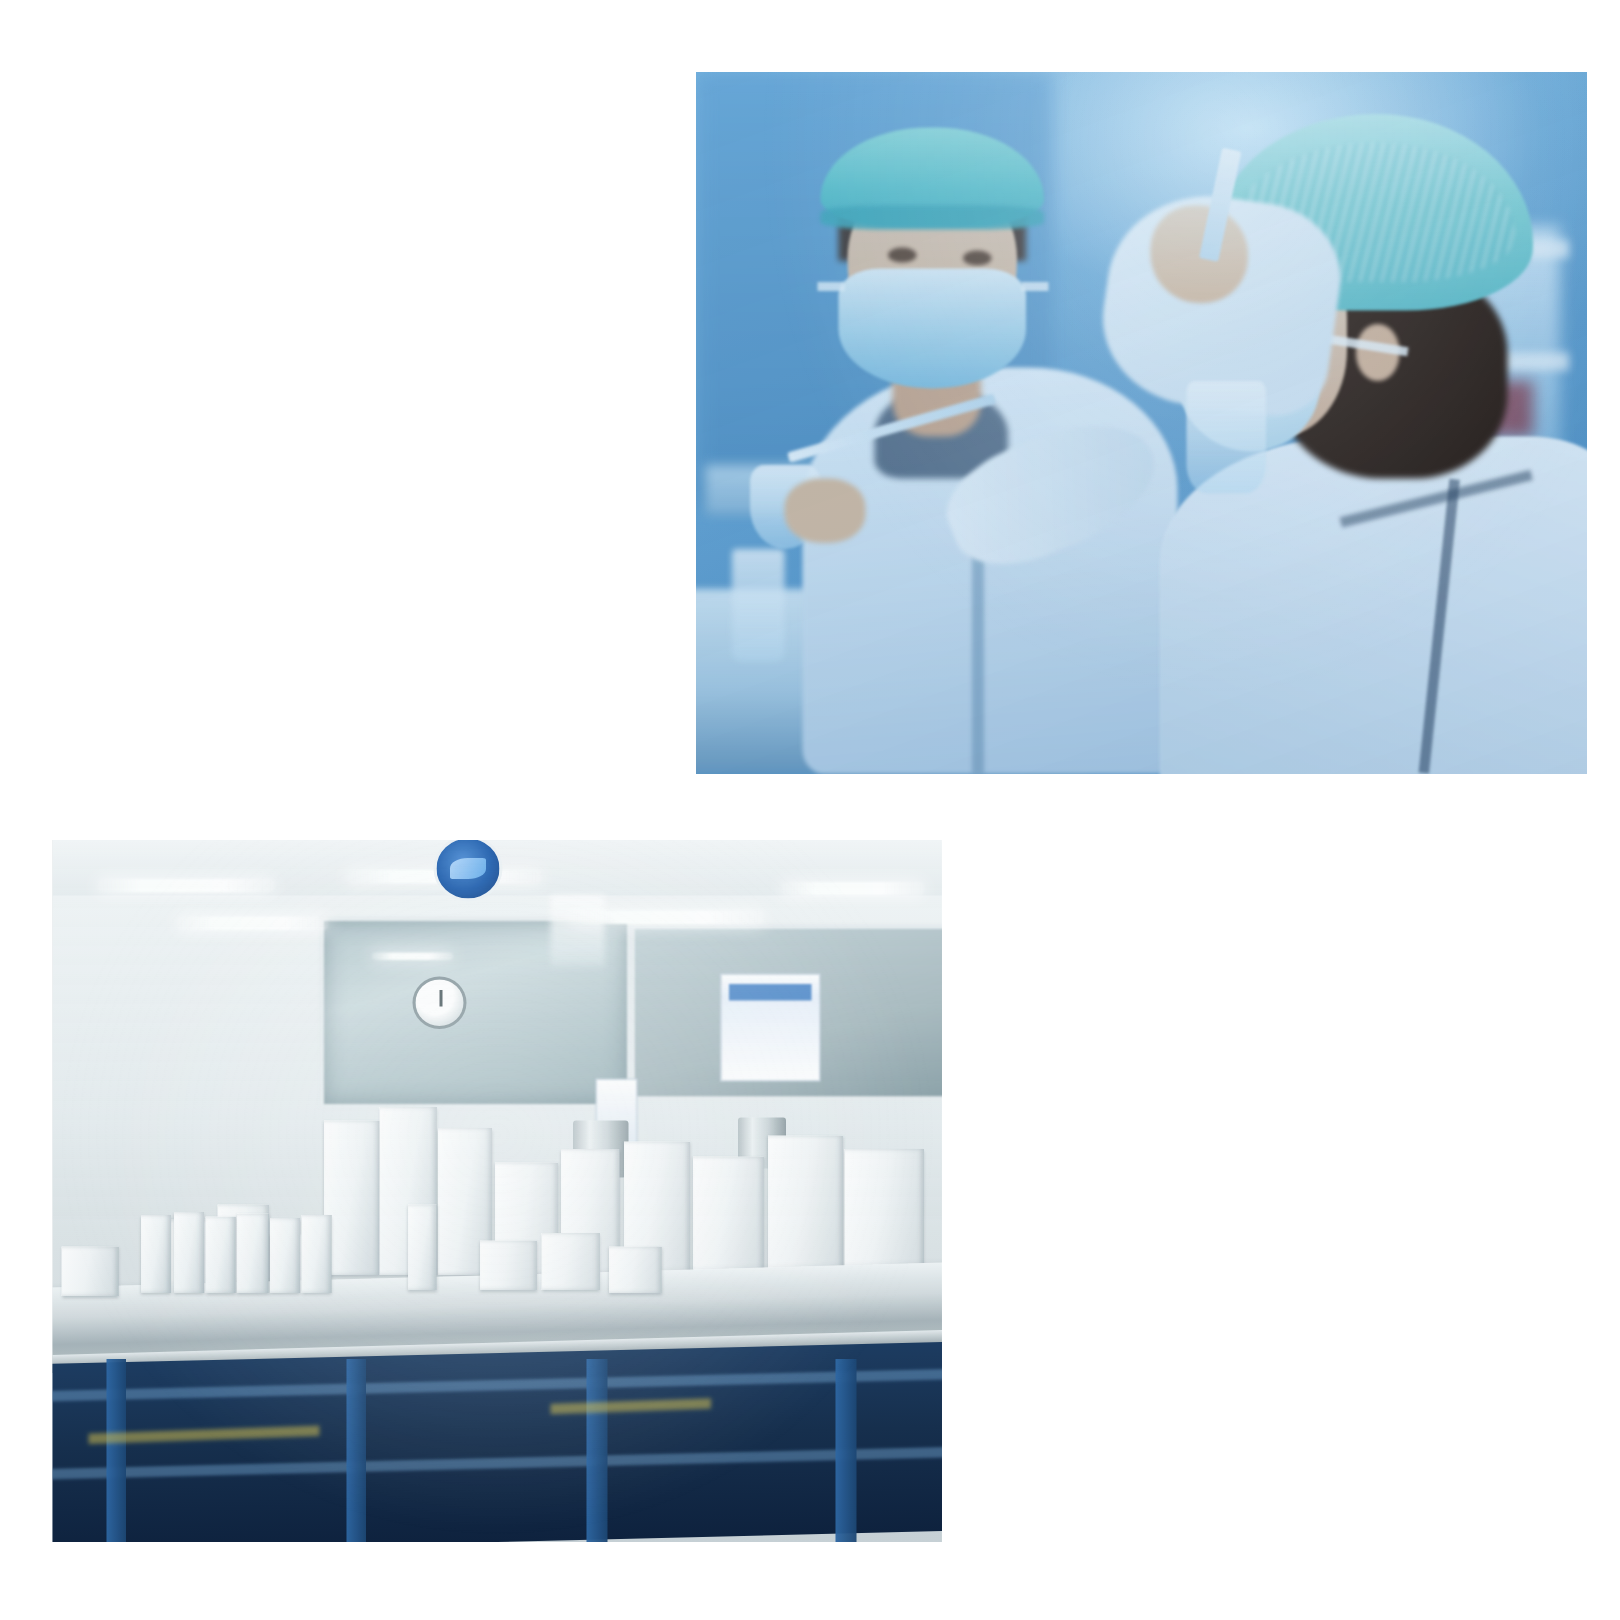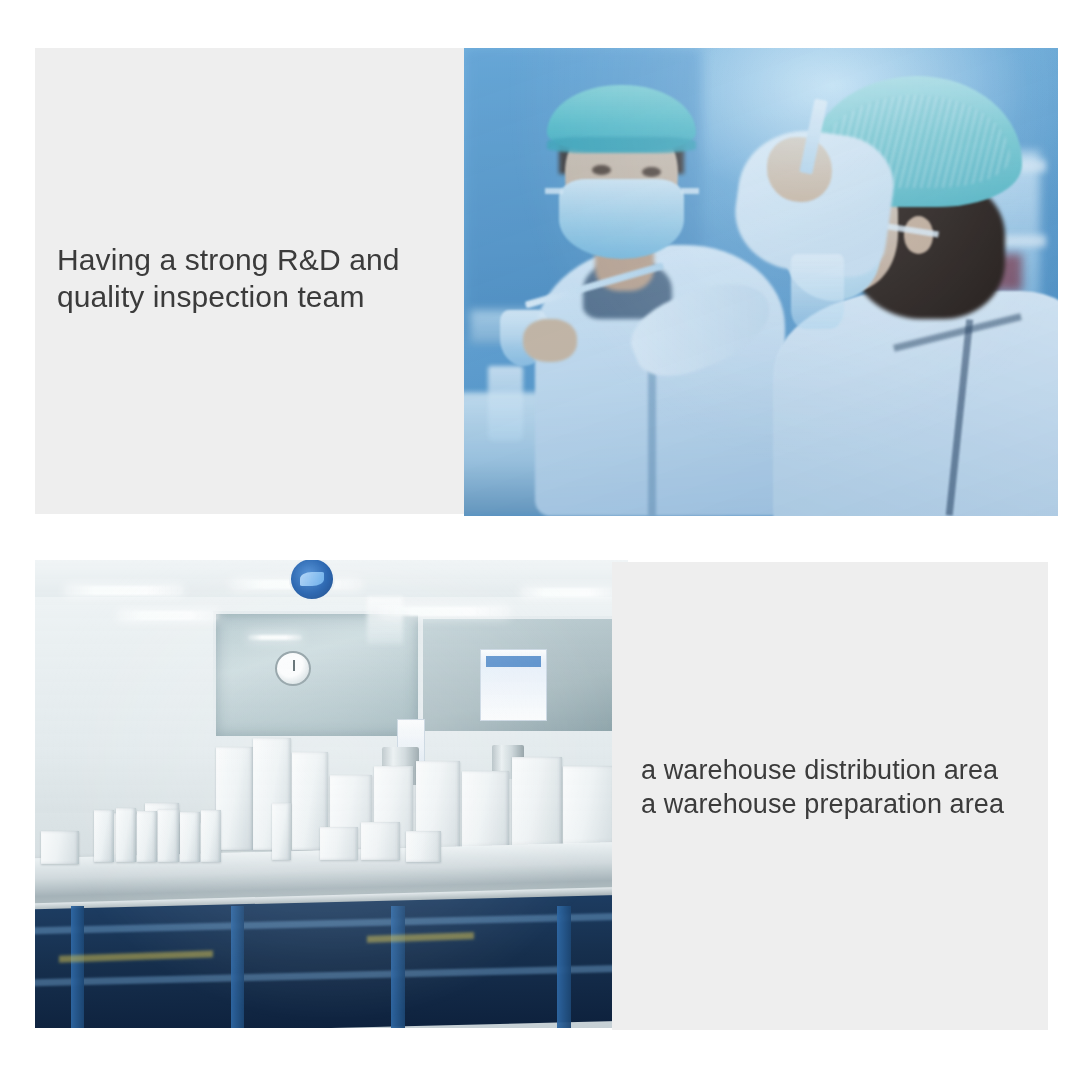--- a/index.html
+++ b/index.html
@@ -586,24 +586,20 @@
   .wh-vig {
     position: absolute; inset: 0;
     background: radial-gradient(ellipse at 50% 42%, rgba(255,255,255,.20), rgba(0,0,0,0) 70%);
   }
 </style>
 </head>
 <body>
 
 <div class="stage">
 
-  <div class="top-caption-panel">
-    <div class="top-caption-text">Having a strong R&amp;D and
-quality inspection team</div>
-  </div>
 
   <div class="top-photo">
     <div class="ph-inner">
       <div class="lab-bg"></div>
       <div class="lab-wallpanel"></div>
       <div class="lab-shelf"></div>
       <div class="lab-rack"></div>
       <div class="lab-rackbar" style="top:24%"></div>
       <div class="lab-rackbar" style="top:40%"></div>
       <div class="lab-redbox"></div>
@@ -748,18 +744,14 @@
       <div class="box" style="left:48%;  top:57%;   width:6.5%; height:7%;"></div>
       <div class="box" style="left:55%;  top:56%;   width:6.5%; height:8%;"></div>
       <div class="box" style="left:62.5%;top:58%;   width:6.0%; height:6.5%;"></div>
       <div class="box" style="left:1%;   top:58%;   width:6.5%; height:7%;"></div>
 
       <div class="wh-tint"></div>
       <div class="wh-vig"></div>
     </div>
   </div>
 
-  <div class="bottom-caption-panel">
-    <div class="bottom-caption-text">a warehouse distribution area
-a warehouse preparation area</div>
-  </div>
 
 </div>
 
 </body></html>

